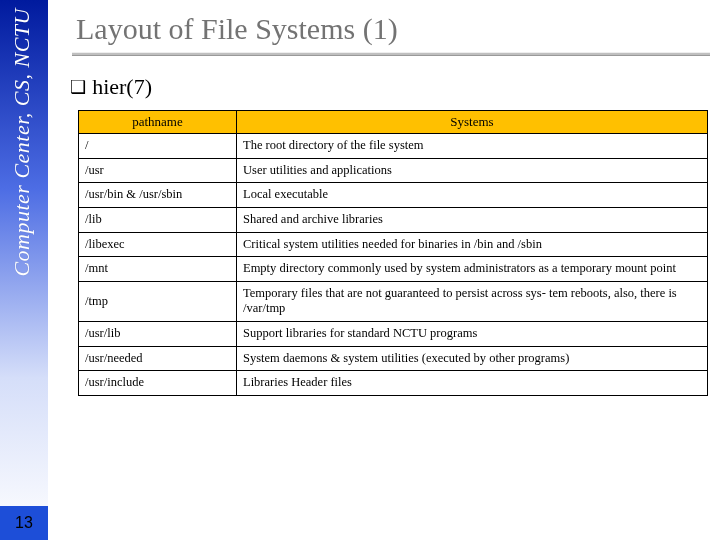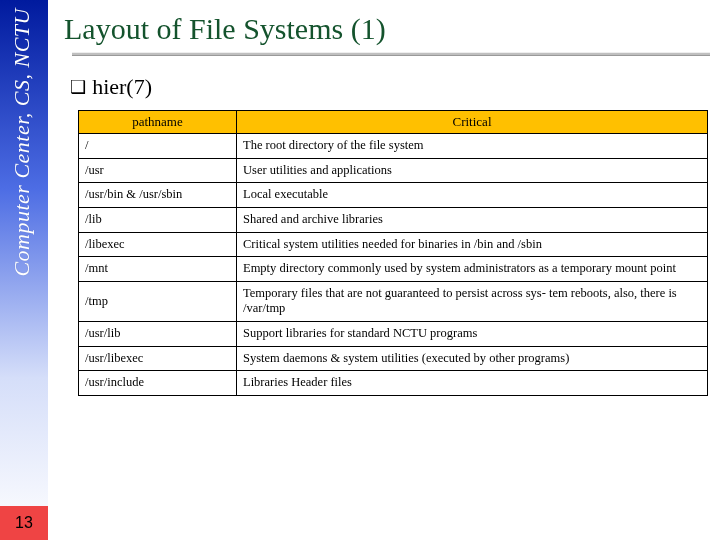--- a/index.html
+++ b/index.html
@@ -26,38 +26,38 @@
     letter-spacing: 0.5px;
     white-space: nowrap;
     text-shadow: 0 0 1px rgba(0,0,0,0.2);
     z-index: 3;
   }
 
   .page-num {
     position: absolute;
     left: 0; bottom: 0;
     width: 48px; height: 34px;
-    background: #ef4444;
+    background: #1d4ed8;
     color: #000;
     font-family: Arial, sans-serif;
     font-size: 16px;
     display: flex; align-items: center; justify-content: center;
     z-index: 4;
   }
 
   .content {
     position: absolute;
     left: 60px; top: 6px; right: 10px; bottom: 6px;
   }
 
   .title {
-    color: #14532d;
+    color: #737373;
     font-size: 30px;
     font-family: "Times New Roman", serif;
-    margin: 6px 4px 6px 4px;
+    margin: 6px 4px 6px 16px;
   }
   .hr {
     height: 4px;
     background: #bfbfbf;
     border-top: 1px solid #eee;
     border-bottom: 1px solid #999;
     margin: 2px 0 18px 12px;
   }
 
   .bullet {
@@ -113,21 +113,21 @@
     </div>
 
     <table class="fs">
       <colgroup>
           <col class="pn">
           <col>
         </colgroup>
       <thead>
         <tr>
           <th>pathname</th>
-          <th>Critical</th>
+          <th>Systems</th>
         </tr>
       </thead>
       <tbody>
         <tr>
             <td class="path">/</td>
             <td>The root directory of the file system</td>
           </tr>
         <tr>
             <td class="path">/usr</td>
             <td>User utilities and applications</td>
@@ -150,21 +150,21 @@
           </tr>
         <tr>
             <td class="path">/tmp</td>
             <td>Temporary files that are not guaranteed to persist across sys- tem reboots, also, there is /var/tmp</td>
           </tr>
         <tr>
             <td class="path">/usr/lib</td>
             <td>Support libraries for standard NCTU programs</td>
           </tr>
         <tr>
-            <td class="path">/usr/libexec</td>
+            <td class="path">/usr/needed</td>
             <td>System daemons &amp; system utilities (executed by other programs)</td>
           </tr>
         <tr>
             <td class="path">/usr/include</td>
             <td>Libraries Header files</td>
           </tr>
       </tbody>
     </table>
   </div>
 </div>

